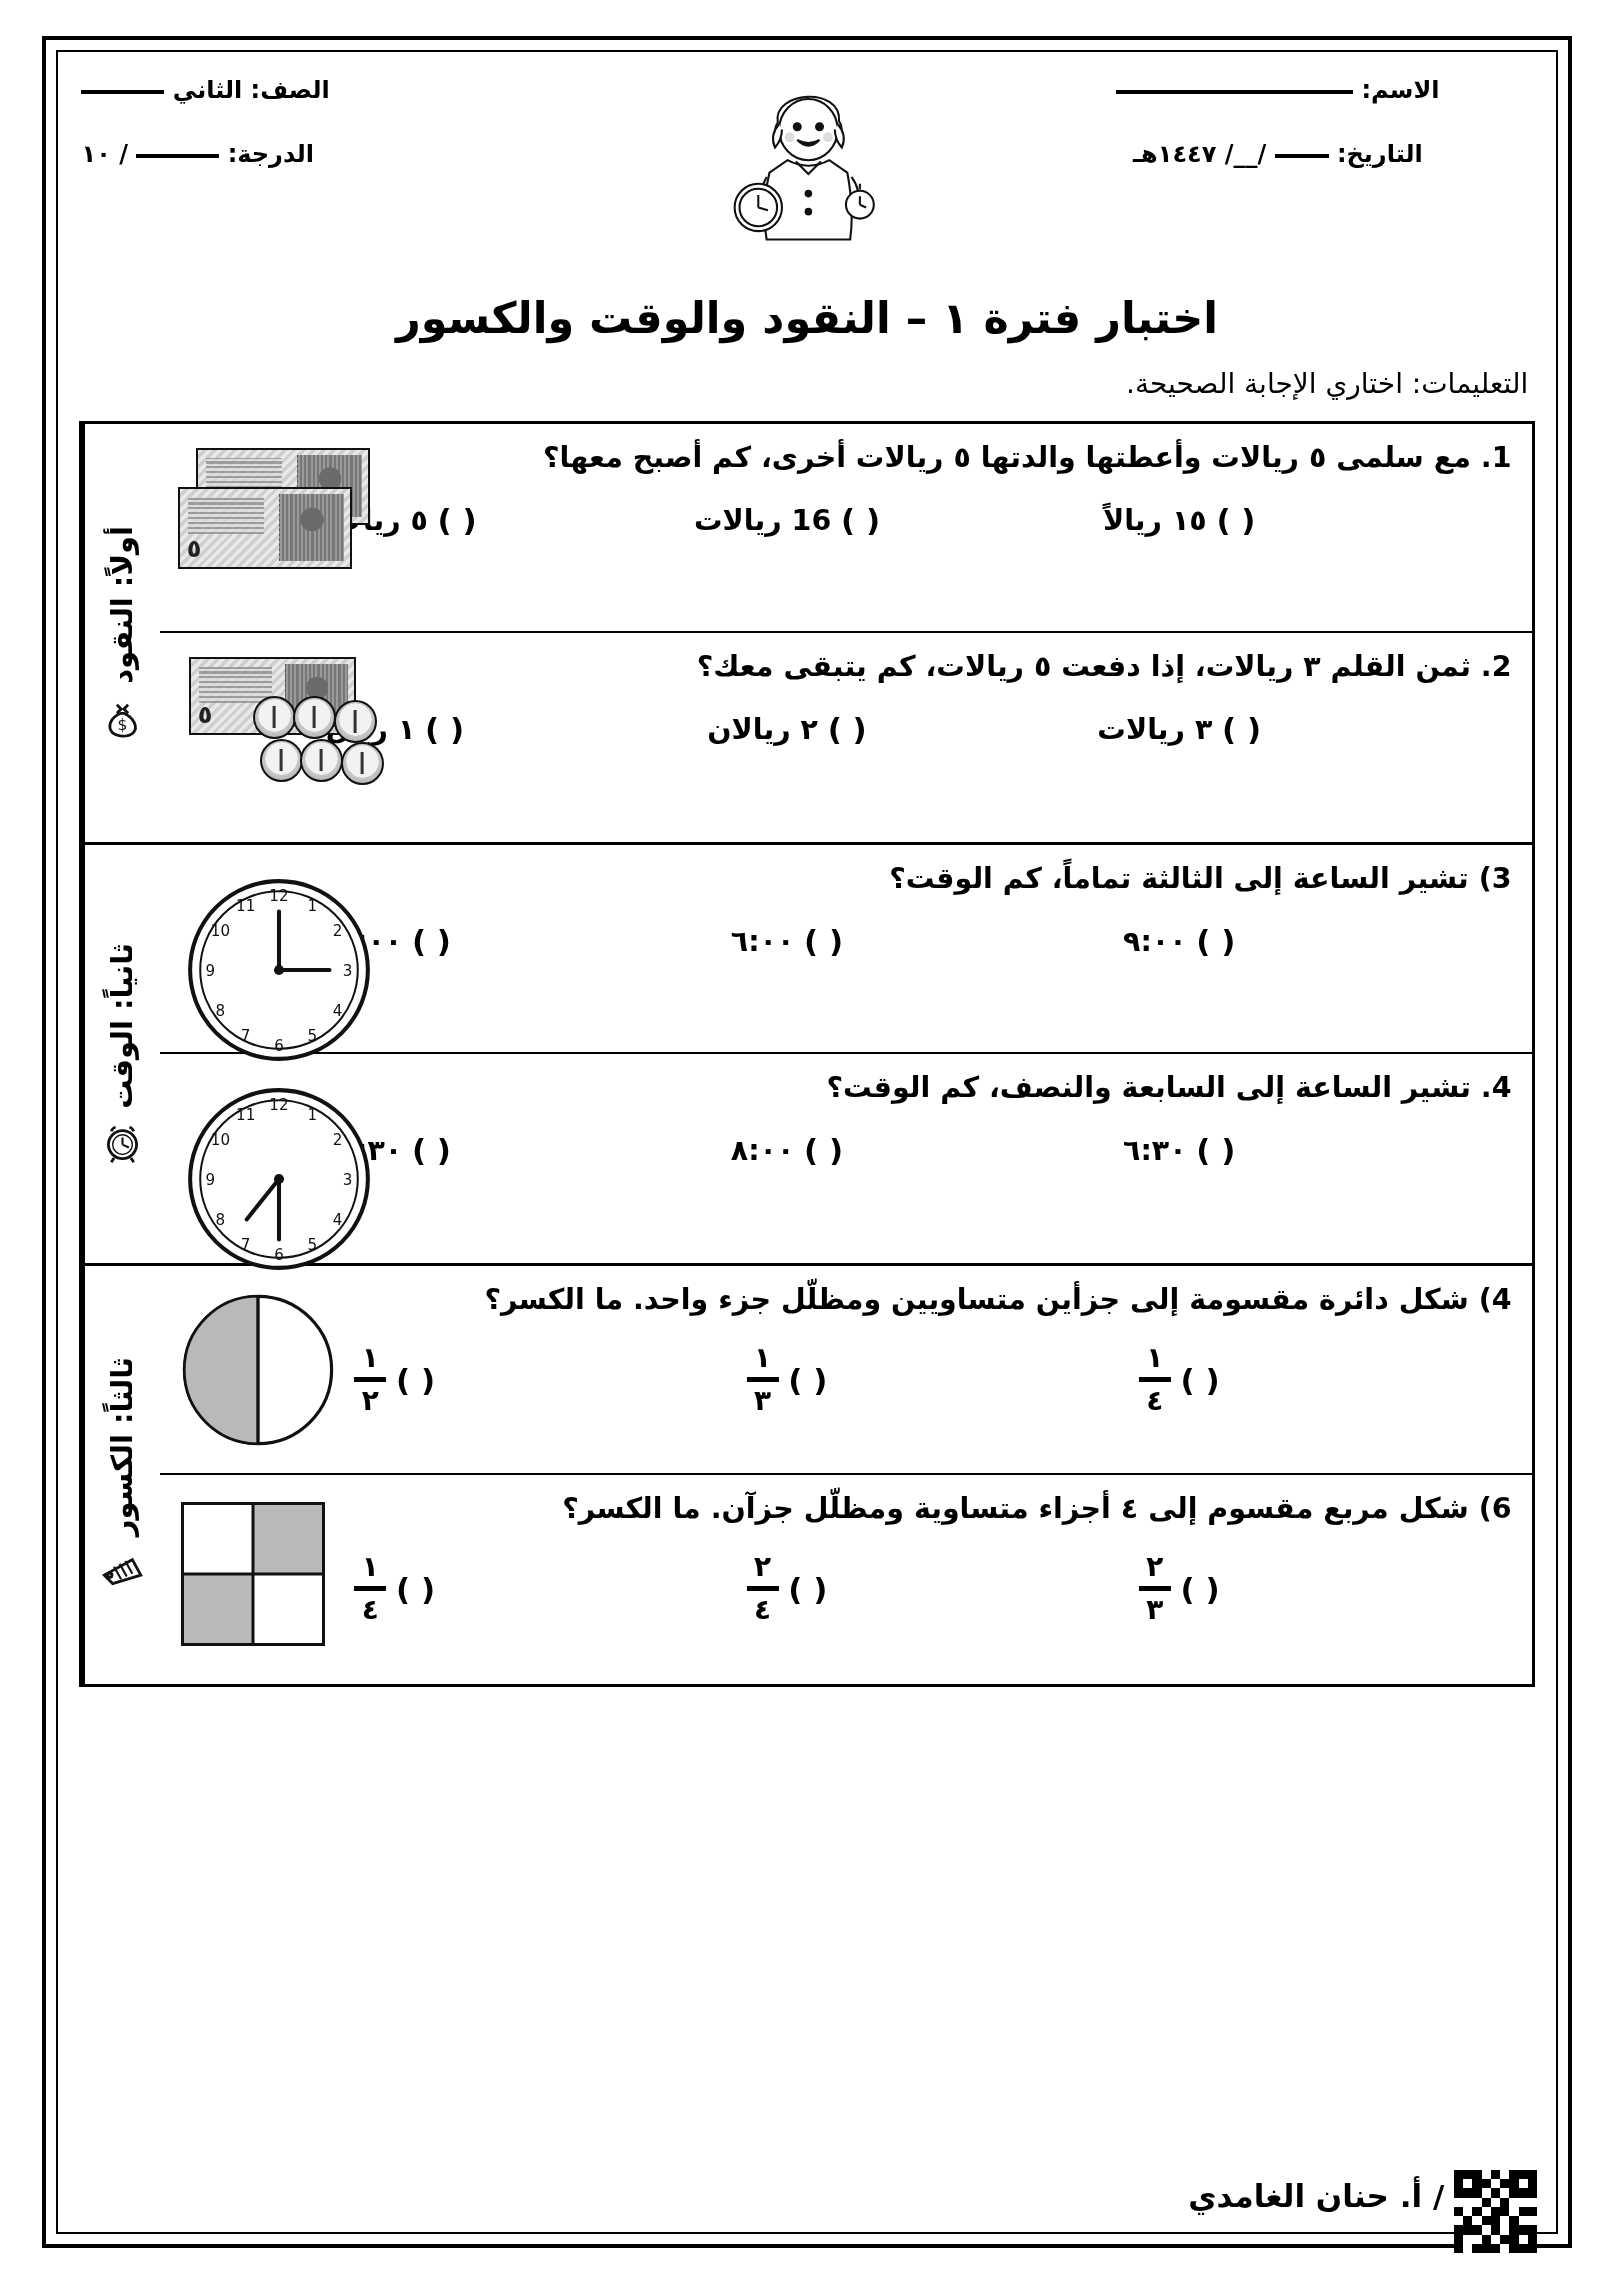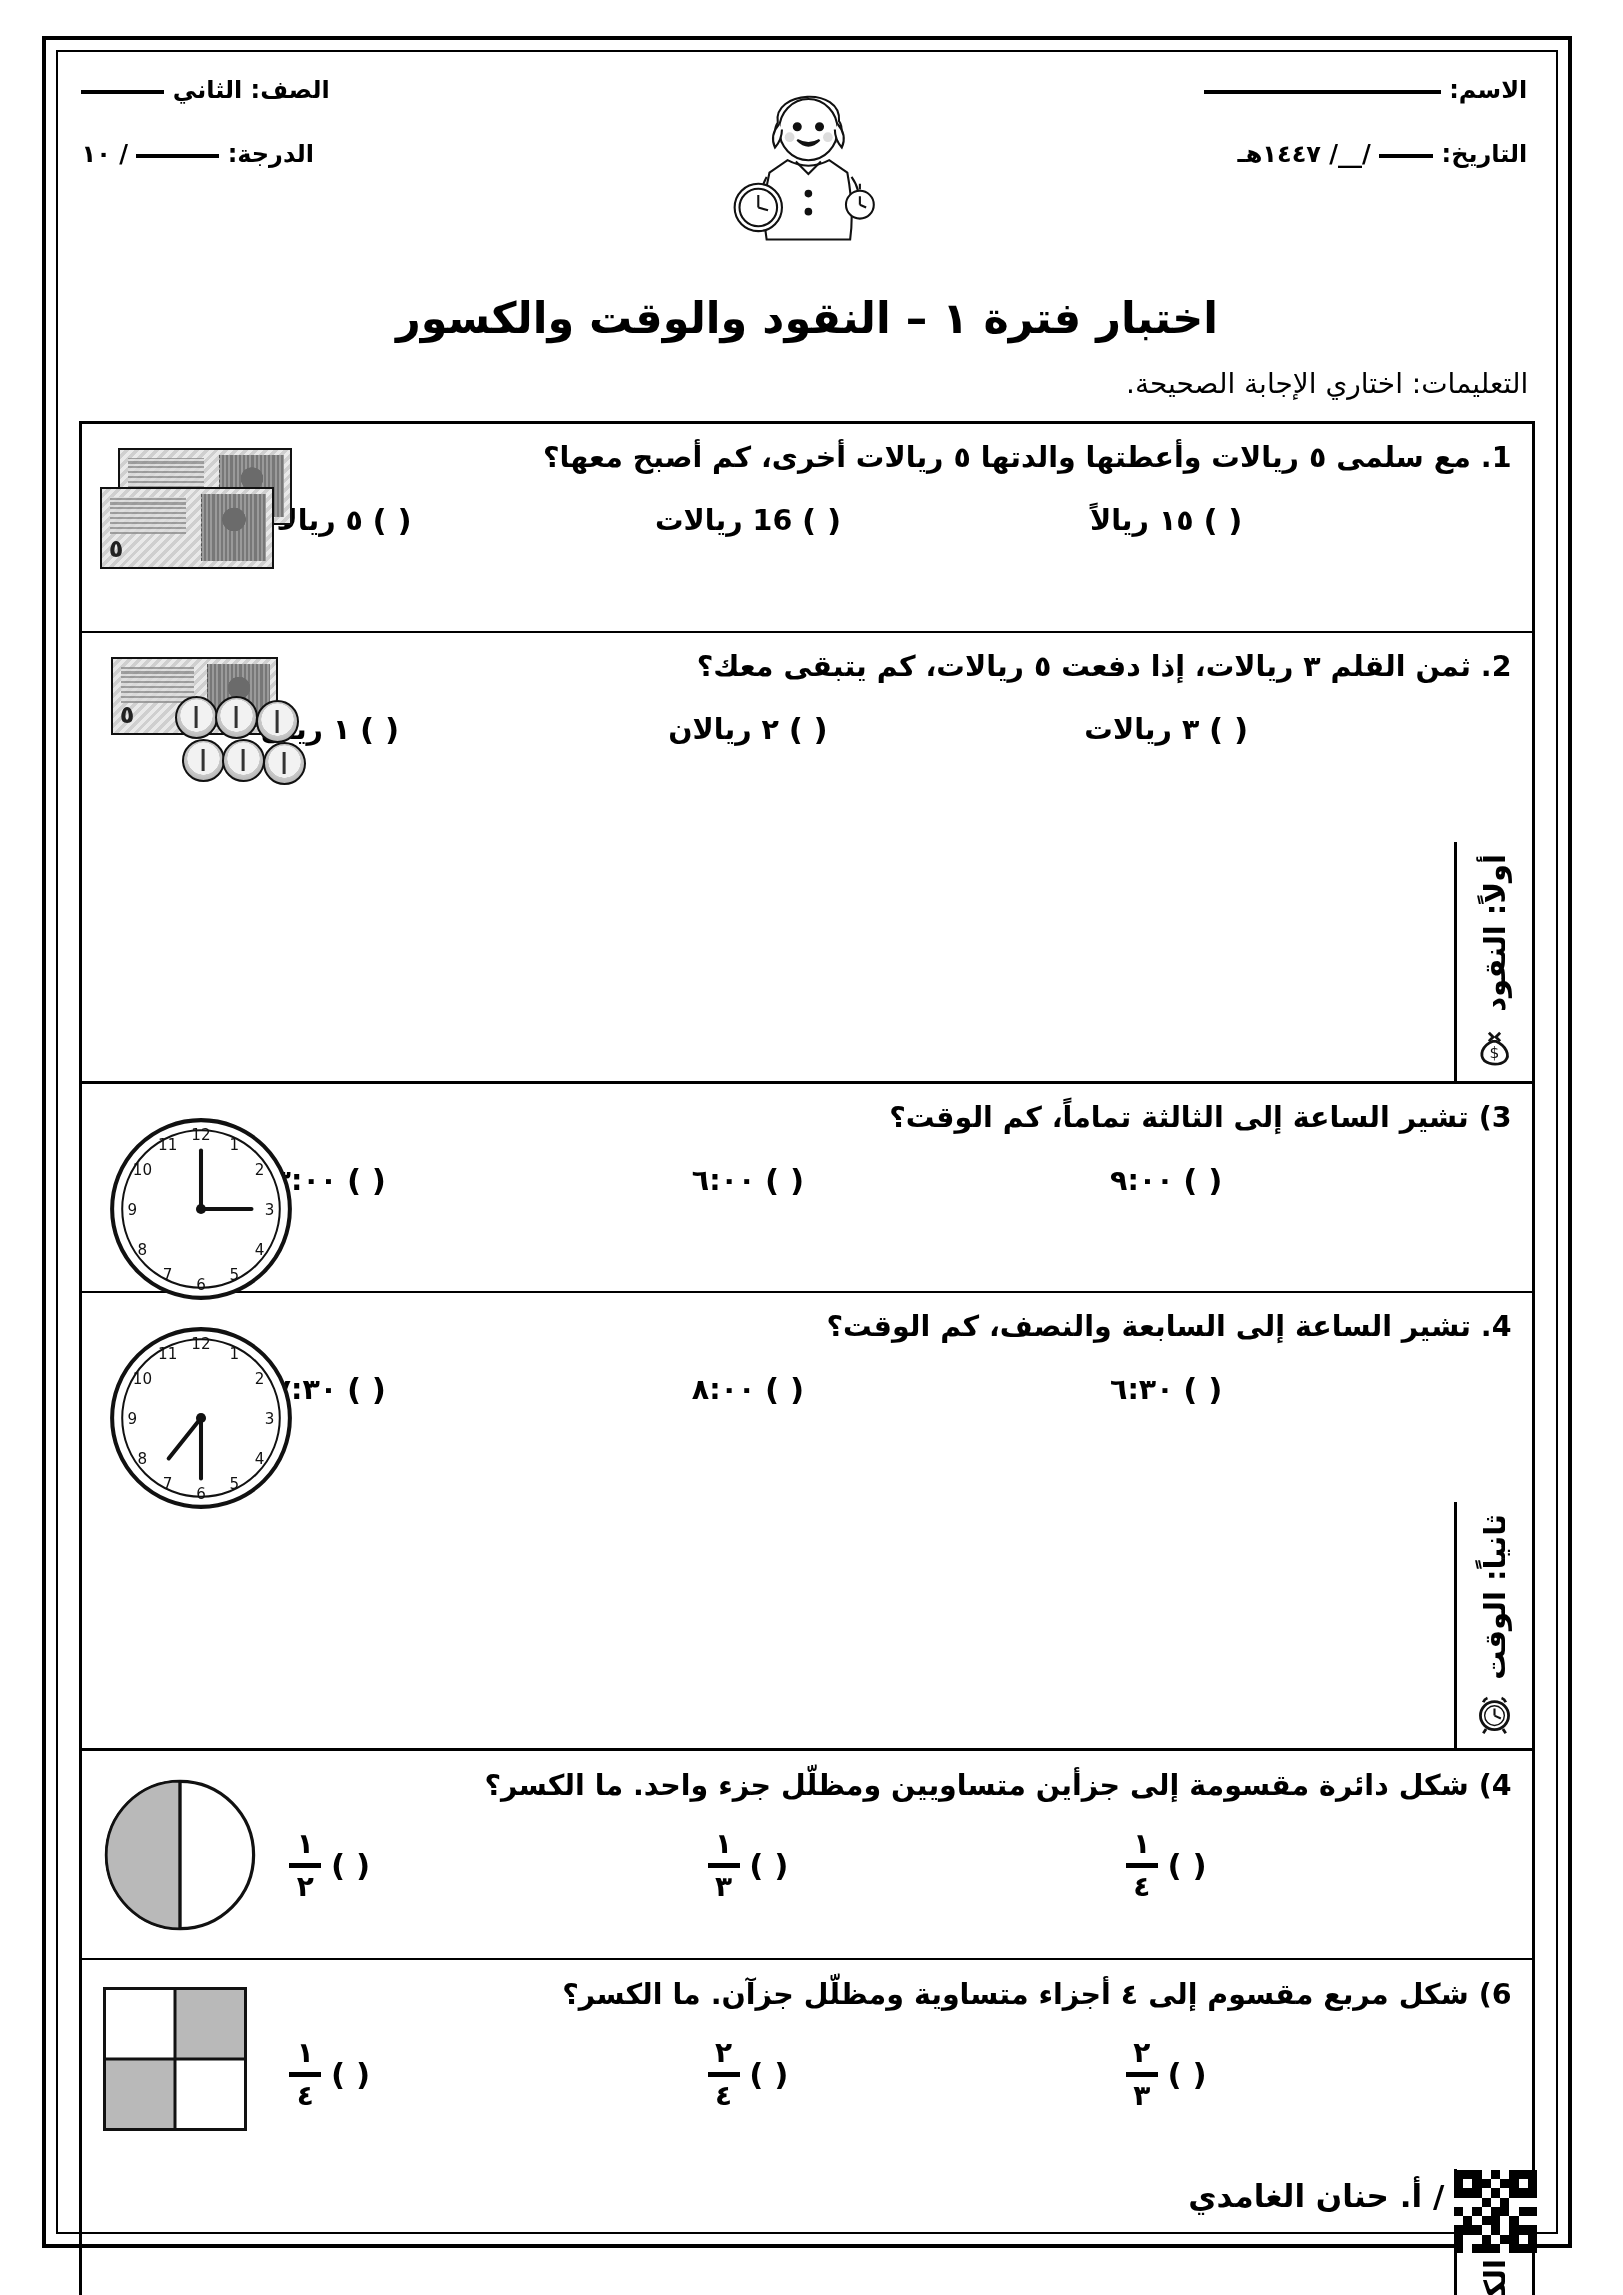--- a/index.html
+++ b/index.html
@@ -29,22 +29,22 @@
     padding:18px 21px 0 21px;
     box-sizing:border-box;
   }
 
   
   .header{
     position:relative;
     height:209px;
   }
   .hdr-right{
-    position:absolute; right:8px; top:7px; width:487px;
-    text-align:right;
+    position:absolute; right:14px; top:7px; width:487px;
+    text-align:center;
   }
   .hdr-left{
     position:absolute; left:2.8px; top:7px; width:445px;
     text-align:left;
   }
   .fld{
     font-size:24px; font-weight:bold; letter-spacing:0px;
     white-space:nowrap; margin-bottom:38px;
     line-height:1.1;
   }
@@ -77,21 +77,21 @@
   }
 
   
   .qtable{
     margin-top:21px;
     border:3.5px solid #000;
     box-sizing:border-box;
     width:100%;
   }
   .section{
-    display:flex; flex-direction:column;
+    display:flex; flex-direction:row;
     border-bottom:3.5px solid #000;
     justify-content:flex-end;
   }
   .section:last-child{ border-bottom:none; }
 
   .sec-label{
     width:78px; flex:0 0 78px;
     border-left:3.5px solid #000;
     display:flex; flex-direction:column;
     align-items:center; justify-content:center;

